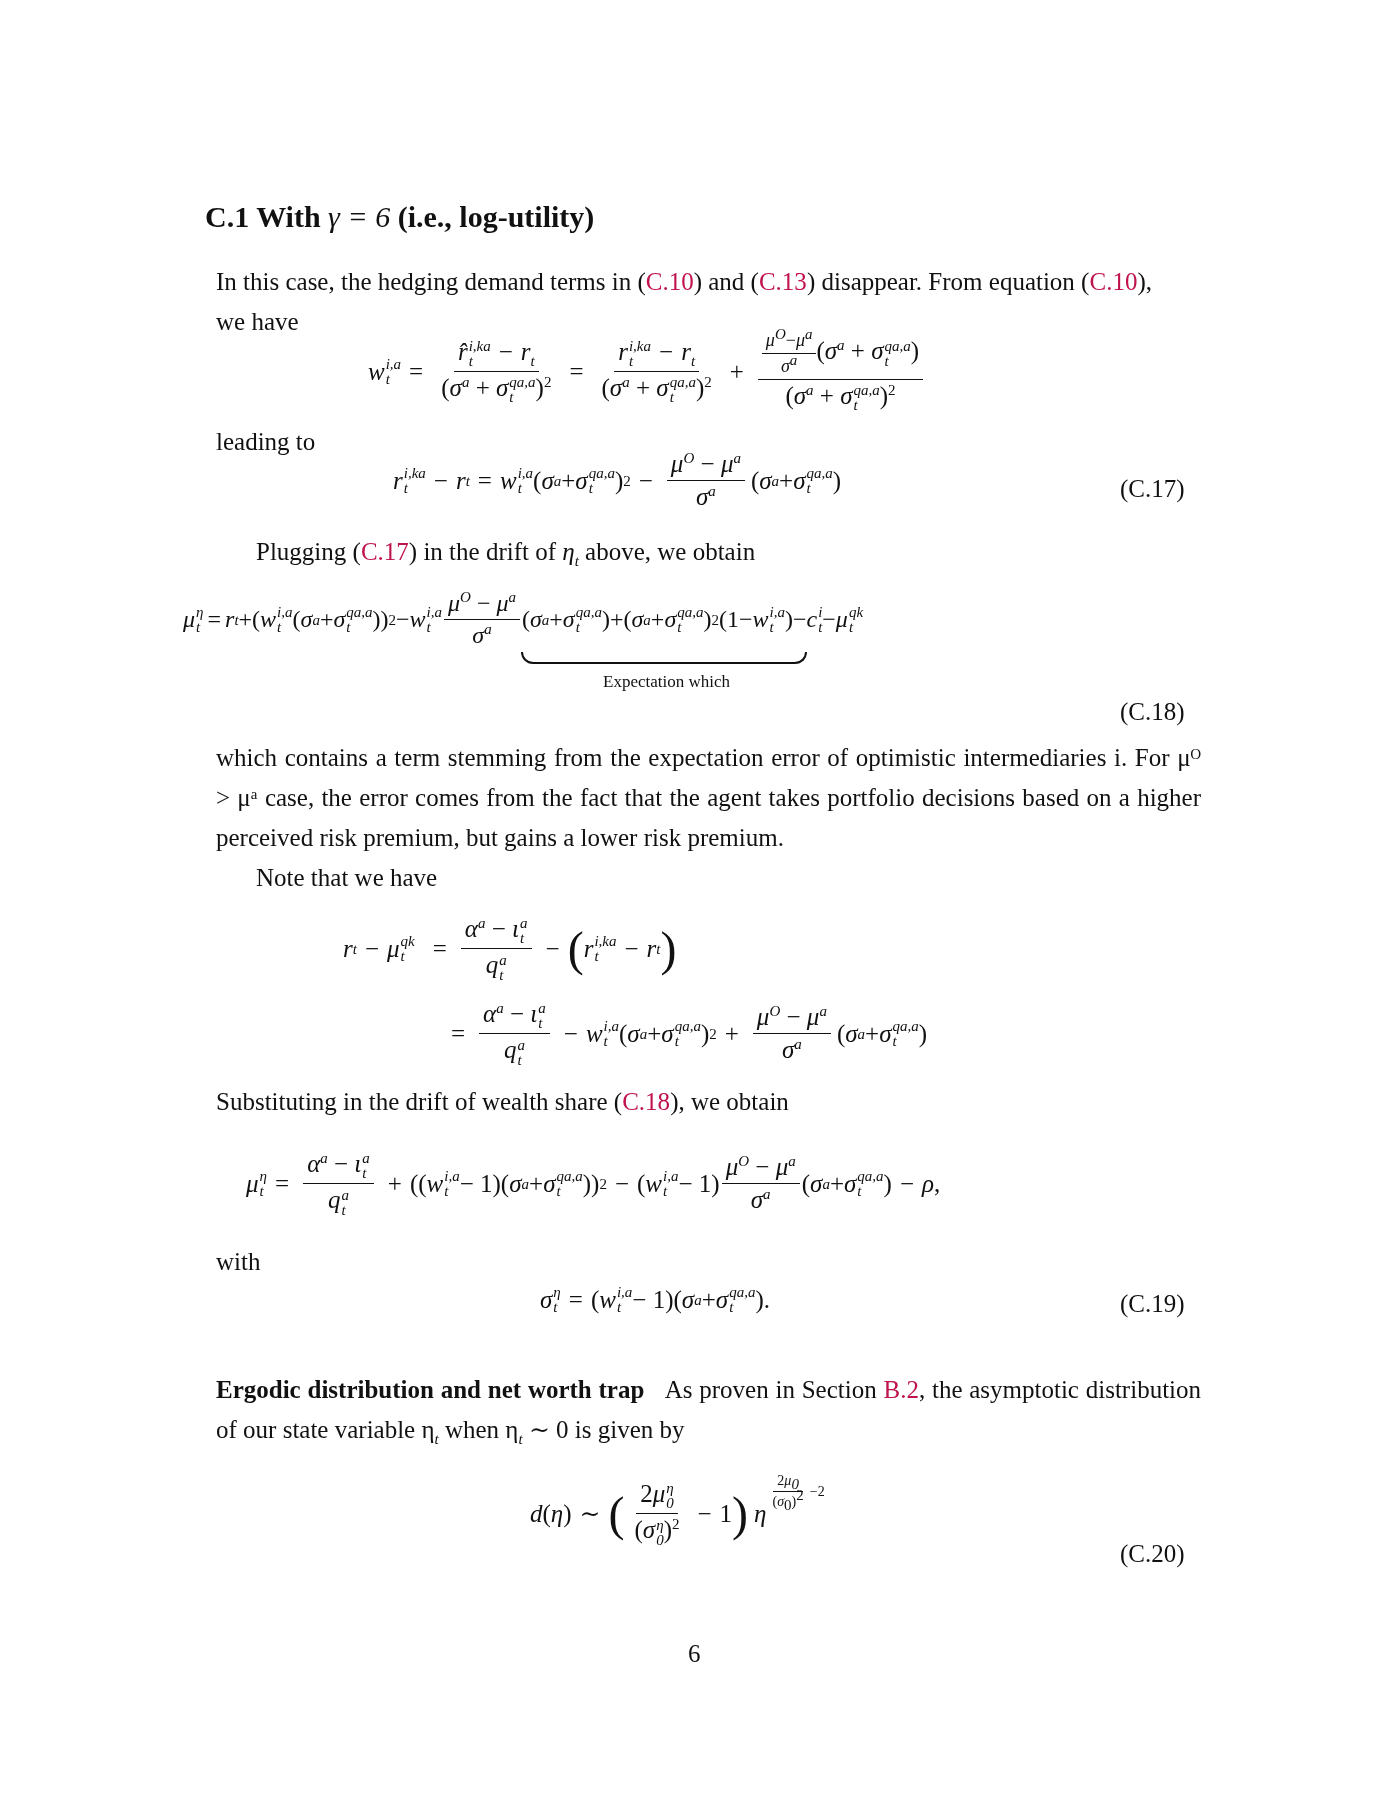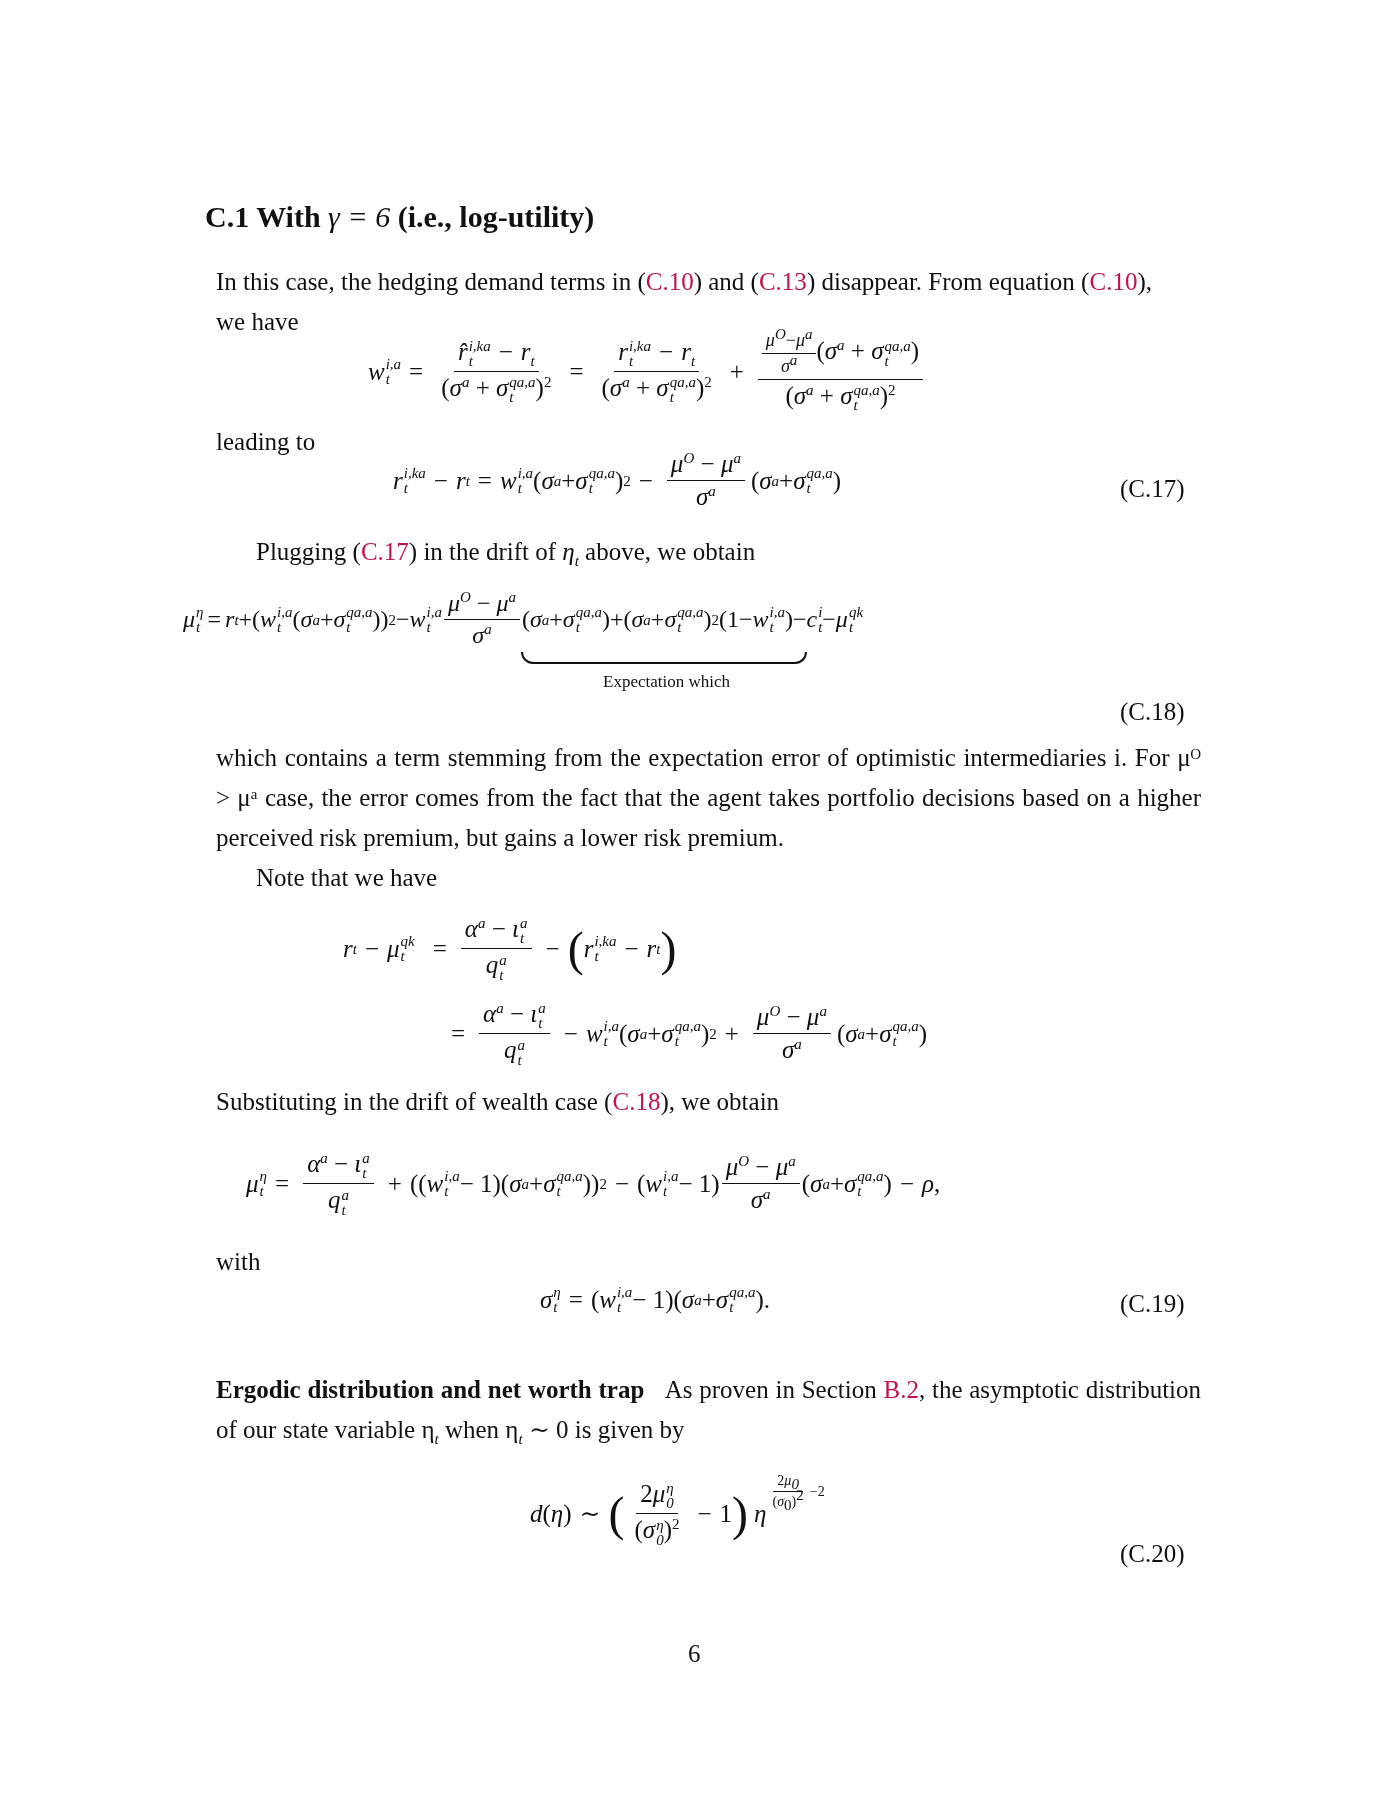--- a/index.html
+++ b/index.html
@@ -215,21 +215,21 @@
       <span class="num"><i>μ</i><sup><i>O</i></sup> − <i>μ</i><sup><i>a</i></sup></span>
       <span class="den"><i>σ</i><sup><i>a</i></sup></span>
     </span>
   (<i>σ</i><sup><i>a</i></sup> + <i>σ</i><span class="ss">
       <span>qa,a</span>
       <span>t</span>
     </span>)
 </div>
 
 <div class="blk para" style="top:1082px;">
-  <span>Substituting in the drift of wealth case (</span><a class="ref">C.18</a><span>), we obtain</span>
+  <span>Substituting in the drift of wealth share (</span><a class="ref">C.18</a><span>), we obtain</span>
 </div>
 
 <div class="mathrow" style="left:246px; top:1150px;">
   <i>μ</i><span class="ss">
       <span>η</span>
       <span>t</span>
     </span>
   <span class="op">=</span>
   <span class="frac">
       <span class="num"><i>α</i><sup><i>a</i></sup> − <i>ι</i><span class="ss">

